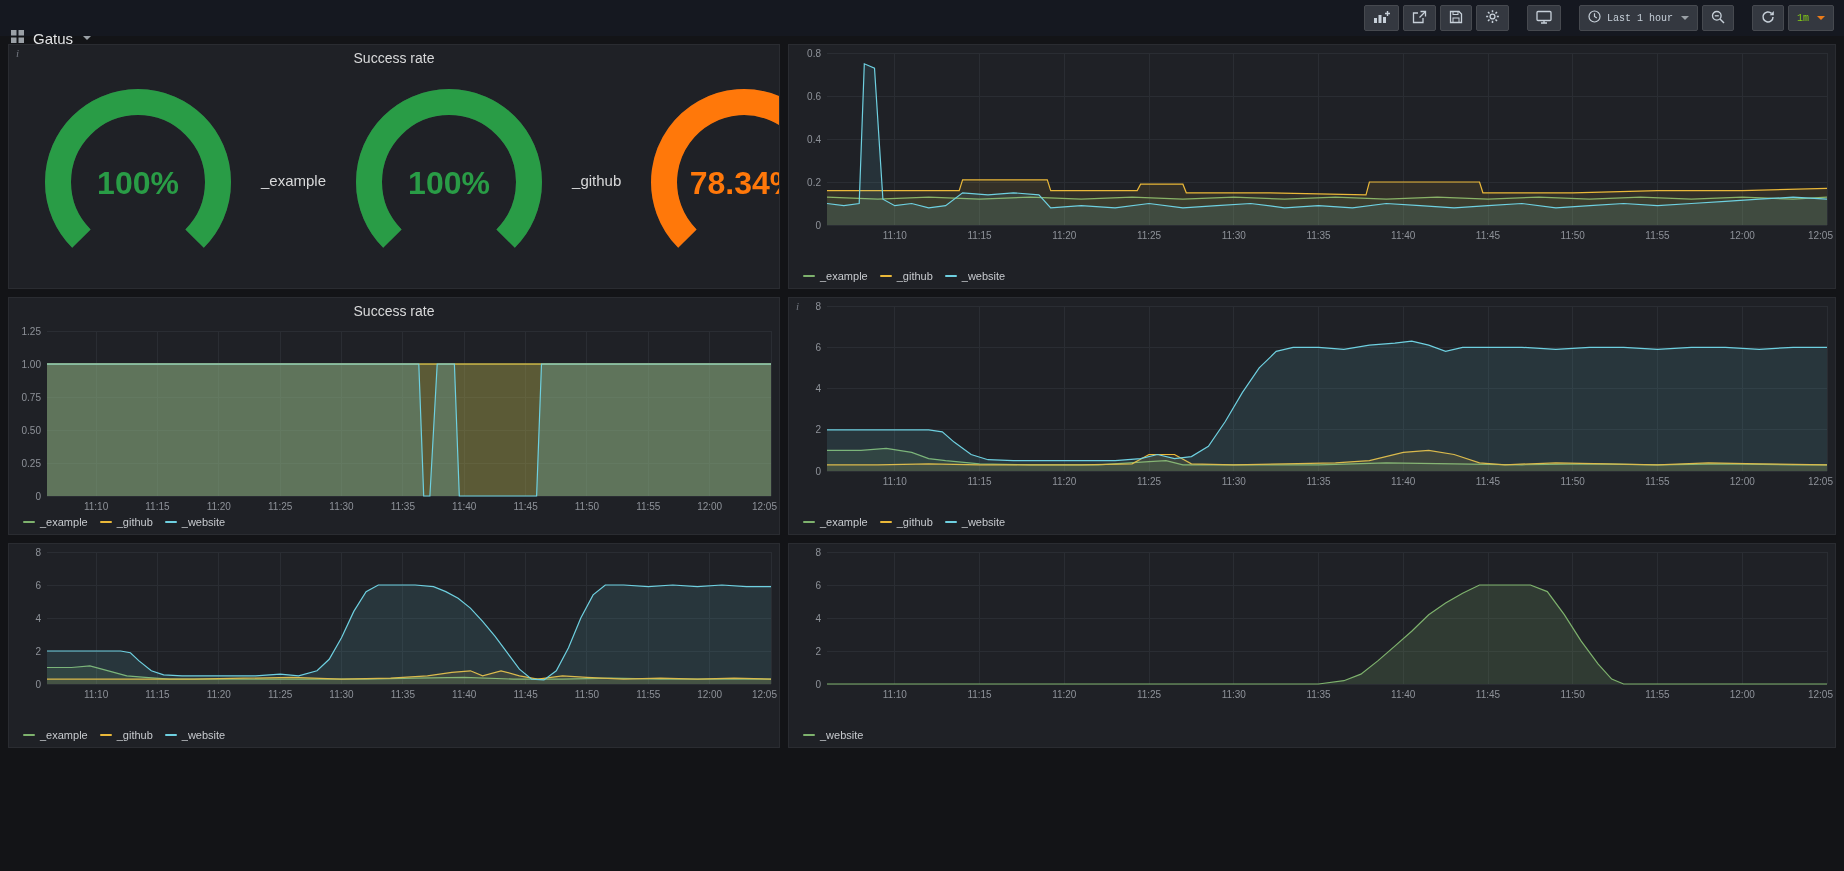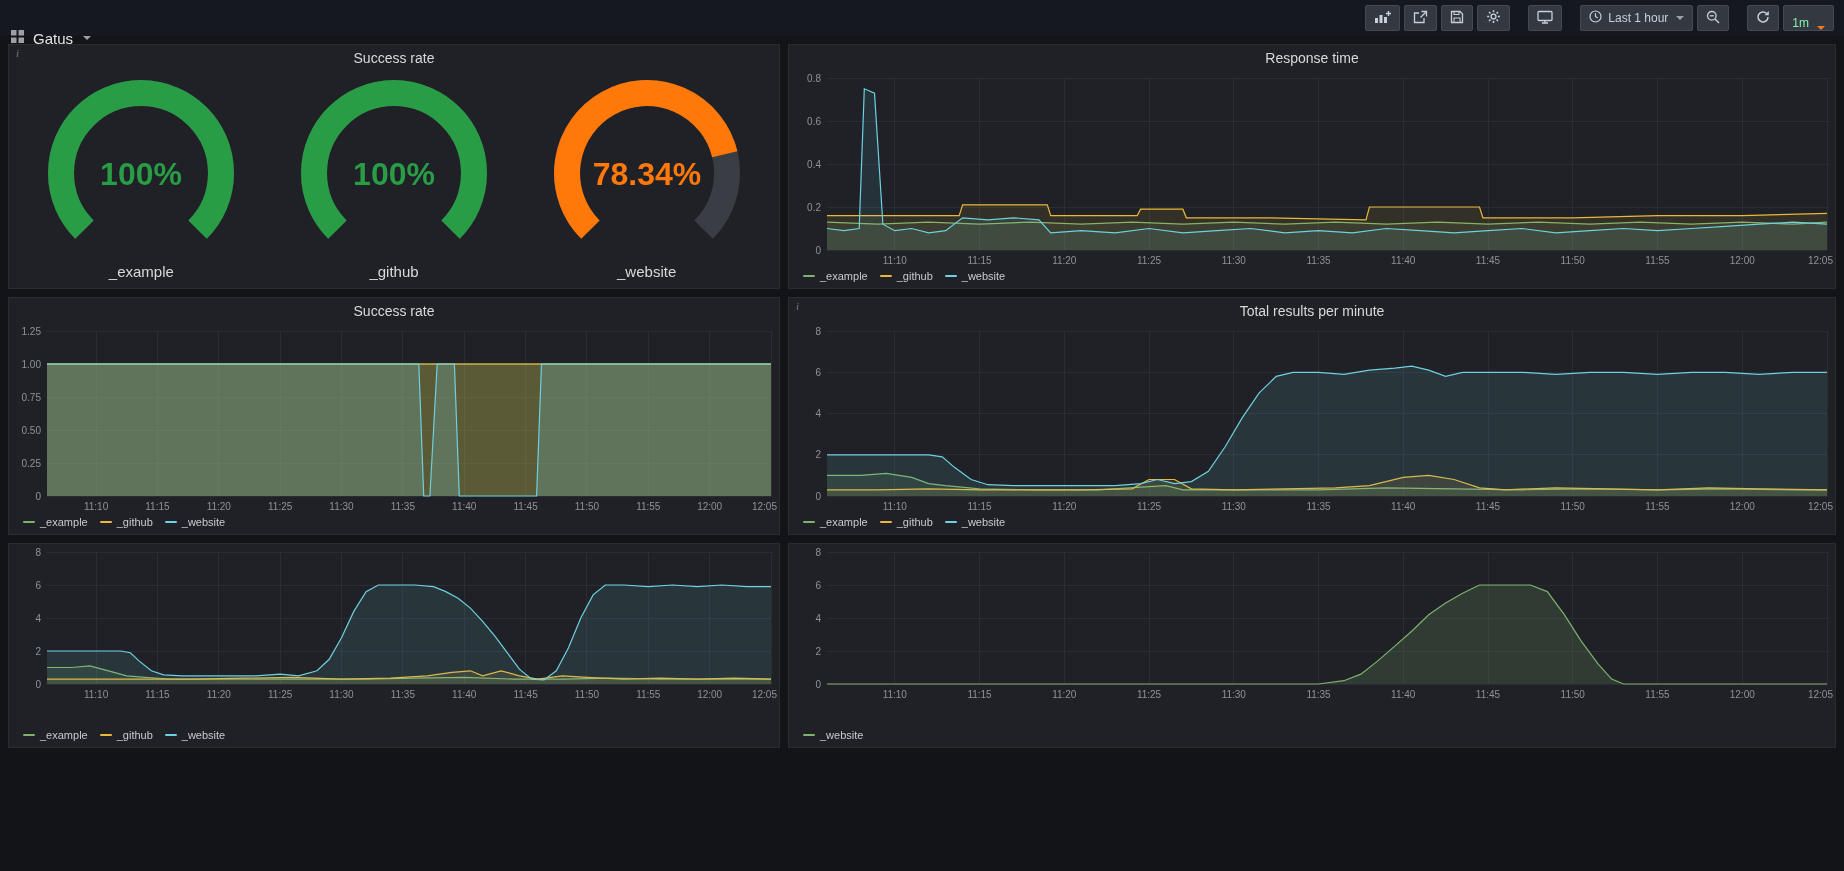--- a/index.html
+++ b/index.html
@@ -19,23 +19,23 @@
   .dash-title { font-size: 15px; color: #e3e4e6; }
   .caret {
     display: inline-block; width: 0; height: 0;
     border-left: 4px solid transparent; border-right: 4px solid transparent;
     border-top: 4px solid #9aa0a6; margin-left: 2px;
   }
   .nav-right { margin-left: auto; display: flex; align-items: center; gap: 4px; }
   .nav-btn {
     display: flex; align-items: center; gap: 6px; height: 26px; padding: 0 8px;
     background: #343840; border: 1px solid #46494f; border-radius: 2px;
-    color: #c7d0d9; font-size: 12px; cursor: pointer; font-family: Liberation Sans, sans-serif;
-  }
-  .nav-btn.accent { color: #86efac; align-items: flex-end; }
+    color: #c7d0d9; font-size: 10px; cursor: pointer; font-family: Liberation Mono, monospace;
+  }
+  .nav-btn.accent { color: #84cc16; }
   .nav-btn.accent .caret { border-top-color: #eb7b18; }
   .nav-gap { width: 10px; }
   
   .dashboard {
     padding: 8px; display: grid;
     grid-template-columns: 772px 1048px;
     grid-template-rows: 245px 238px 205px;
     gap: 8px;
   }
   .panel {
@@ -52,21 +52,21 @@
   }
   .chart { flex: 1 1 auto; position: relative; overflow: hidden; }
   .legend {
     flex: 0 0 20px; display: flex; align-items: center; gap: 12px;
     padding: 0 8px 5px 14px; font-size: 11px; color: #c7cace;
   }
   .legend-item { display: flex; align-items: center; gap: 5px; cursor: pointer; }
   .legend-swatch { display: inline-block; width: 12px; height: 2px; border-radius: 1px; }
   
   .gauges { display: flex; align-items: center; justify-content: space-around; padding: 0 6px; }
-  .gauge { display: flex; flex-direction: column; align-items: center; }
+  .gauge { display: flex; align-items: center; }
   .gauge-value { font-size: 32px; font-weight: bold; }
   .gauge-label { font-size: 15px; color: #d8d9da; margin-top: 2px; }
   
   svg text { font-family: "Liberation Sans", sans-serif; }
   svg text.tick { font-size: 10px; fill: #8e9299; }
   svg line.grid { stroke: #2a2d33; stroke-width: 1; shape-rendering: crispEdges; }
 </style>
 </head>
 <body>
 
@@ -193,21 +193,20 @@
             <path d="M 66.4 150.6 A 80 80 0 1 1 179.6 150.6" stroke="#3a3d44" stroke-width="26" fill="none"></path>
             <path d="M 66.4 150.6 A 80 80 0 1 1 200.8 75.3" stroke="#ff780a" stroke-width="26" fill="none"></path>
             <text class="gauge-value" x="123" y="106" text-anchor="middle" fill="#ff780a">78.34%</text>
           </svg>
           <div class="gauge-label">_website</div>
         </div>
       </div>
   </div>
 
   <div class="panel">
-    <div class="panel-header">Response time</div>
     <div class="chart" id="chart-1"><svg width="1046" height="198">
           <line class="grid" x1="38" y1="180" x2="1038" y2="180"></line>
           <text class="tick" x="32" y="183.5" text-anchor="end">0</text>
           <line class="grid" x1="38" y1="137" x2="1038" y2="137"></line>
           <text class="tick" x="32" y="140.5" text-anchor="end">0.2</text>
           <line class="grid" x1="38" y1="94" x2="1038" y2="94"></line>
           <text class="tick" x="32" y="97.5" text-anchor="end">0.4</text>
           <line class="grid" x1="38" y1="51.00000000000003" x2="1038" y2="51.00000000000003"></line>
           <text class="tick" x="32" y="54.50000000000003" text-anchor="end">0.6</text>
           <line class="grid" x1="38" y1="8" x2="1038" y2="8"></line>
@@ -316,21 +315,20 @@
         </span>
         <span class="legend-item">
           <span class="legend-swatch" style="background: rgb(110, 208, 224);"></span>
           <span>_website</span>
         </span>
       </div>
   </div>
 
   <div class="panel">
     <span class="panel-info">i</span>
-    <div class="panel-header">Total results per minute</div>
     <div class="chart" id="chart-3"><svg width="1046" height="191">
           <line class="grid" x1="38" y1="173" x2="1038" y2="173"></line>
           <text class="tick" x="32" y="176.5" text-anchor="end">0</text>
           <line class="grid" x1="38" y1="131.75" x2="1038" y2="131.75"></line>
           <text class="tick" x="32" y="135.25" text-anchor="end">2</text>
           <line class="grid" x1="38" y1="90.5" x2="1038" y2="90.5"></line>
           <text class="tick" x="32" y="94" text-anchor="end">4</text>
           <line class="grid" x1="38" y1="49.25" x2="1038" y2="49.25"></line>
           <text class="tick" x="32" y="52.75" text-anchor="end">6</text>
           <line class="grid" x1="38" y1="8" x2="1038" y2="8"></line>

